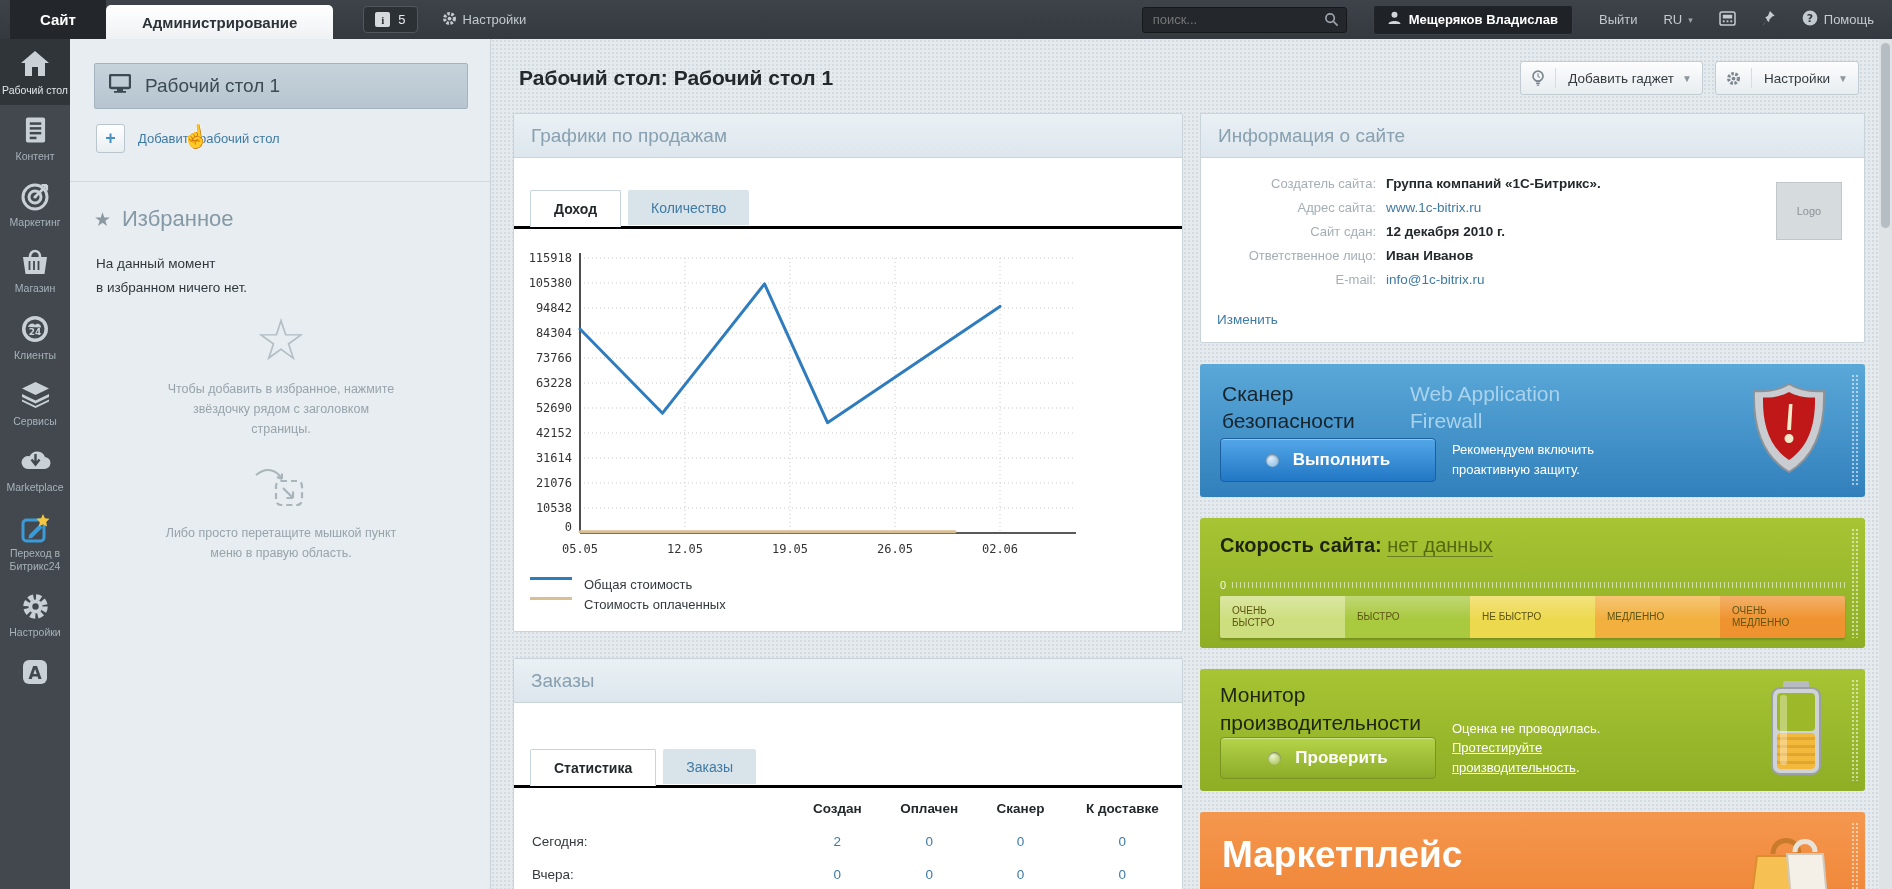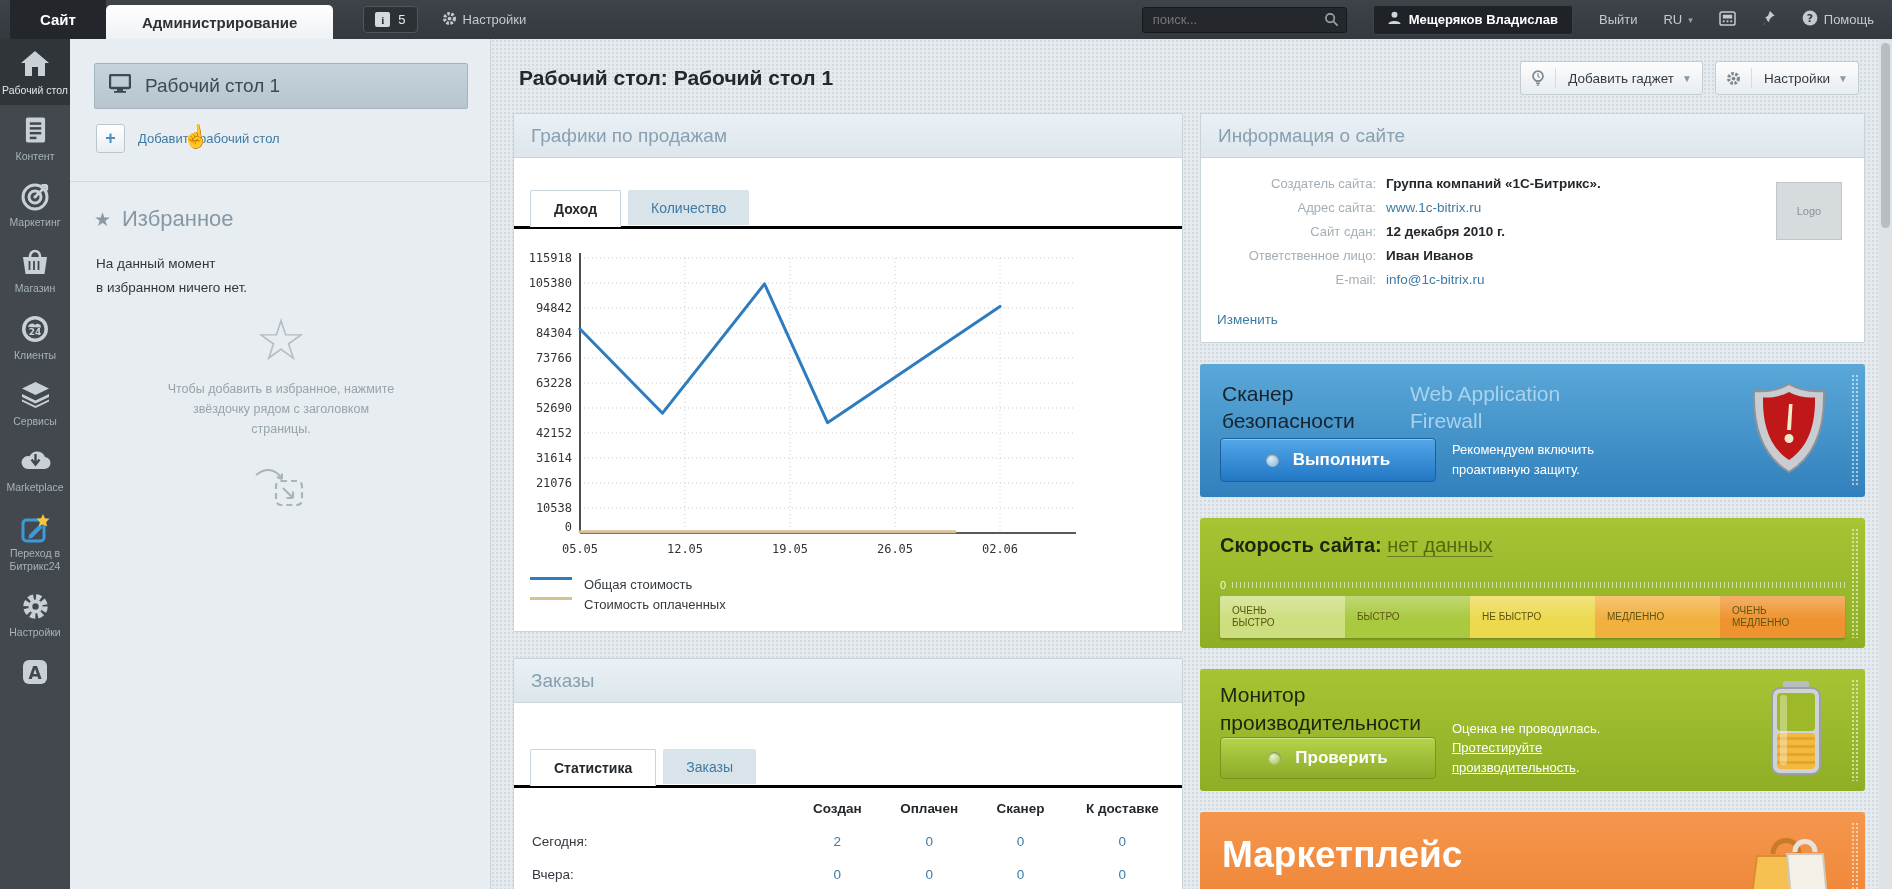--- a/index.html
+++ b/index.html
@@ -290,20 +290,21 @@
     <div class="fav-bigstar">☆</div>
     <div class="fav-hint">Чтобы добавить в избранное, нажмите звёздочку рядом с заголовком страницы.</div>
     <div class="drag-ico">
       <svg width="62" height="44" viewBox="0 0 62 44">
           <path d="M6 10 C16 2 26 4 32 14" fill="none" stroke="#aab4bb" stroke-width="2"></path>
           <path d="M32 14 L27 12 M32 14 L32 8.5" stroke="#aab4bb" stroke-width="2" fill="none"></path>
           <rect x="26" y="16" width="26" height="24" rx="5" fill="none" stroke="#aab4bb" stroke-width="2.2" stroke-dasharray="6 4"></rect>
           <path d="M33 23 L43 33 M43 33 L43 26.5 M43 33 L36.5 33" stroke="#aab4bb" stroke-width="2.2" fill="none"></path>
         </svg>
     </div>
+    <div class="fav-hint">Либо просто перетащите мышкой пункт меню в правую область.</div>
   </div>
 
   <div class="main dots">
     <div class="main-header">
       <div class="page-title">Рабочий стол: Рабочий стол 1</div>
       <div class="hdr-btn">
         <span class="ico">
           <svg width="14" height="17" viewBox="0 0 14 18">
               <circle cx="7" cy="6.5" r="5.3" fill="none" stroke="#7d8белого79" stroke-width="0"></circle>
               <circle cx="7" cy="6.5" r="5.3" fill="none" stroke="#7d8790" stroke-width="1.8"></circle>

